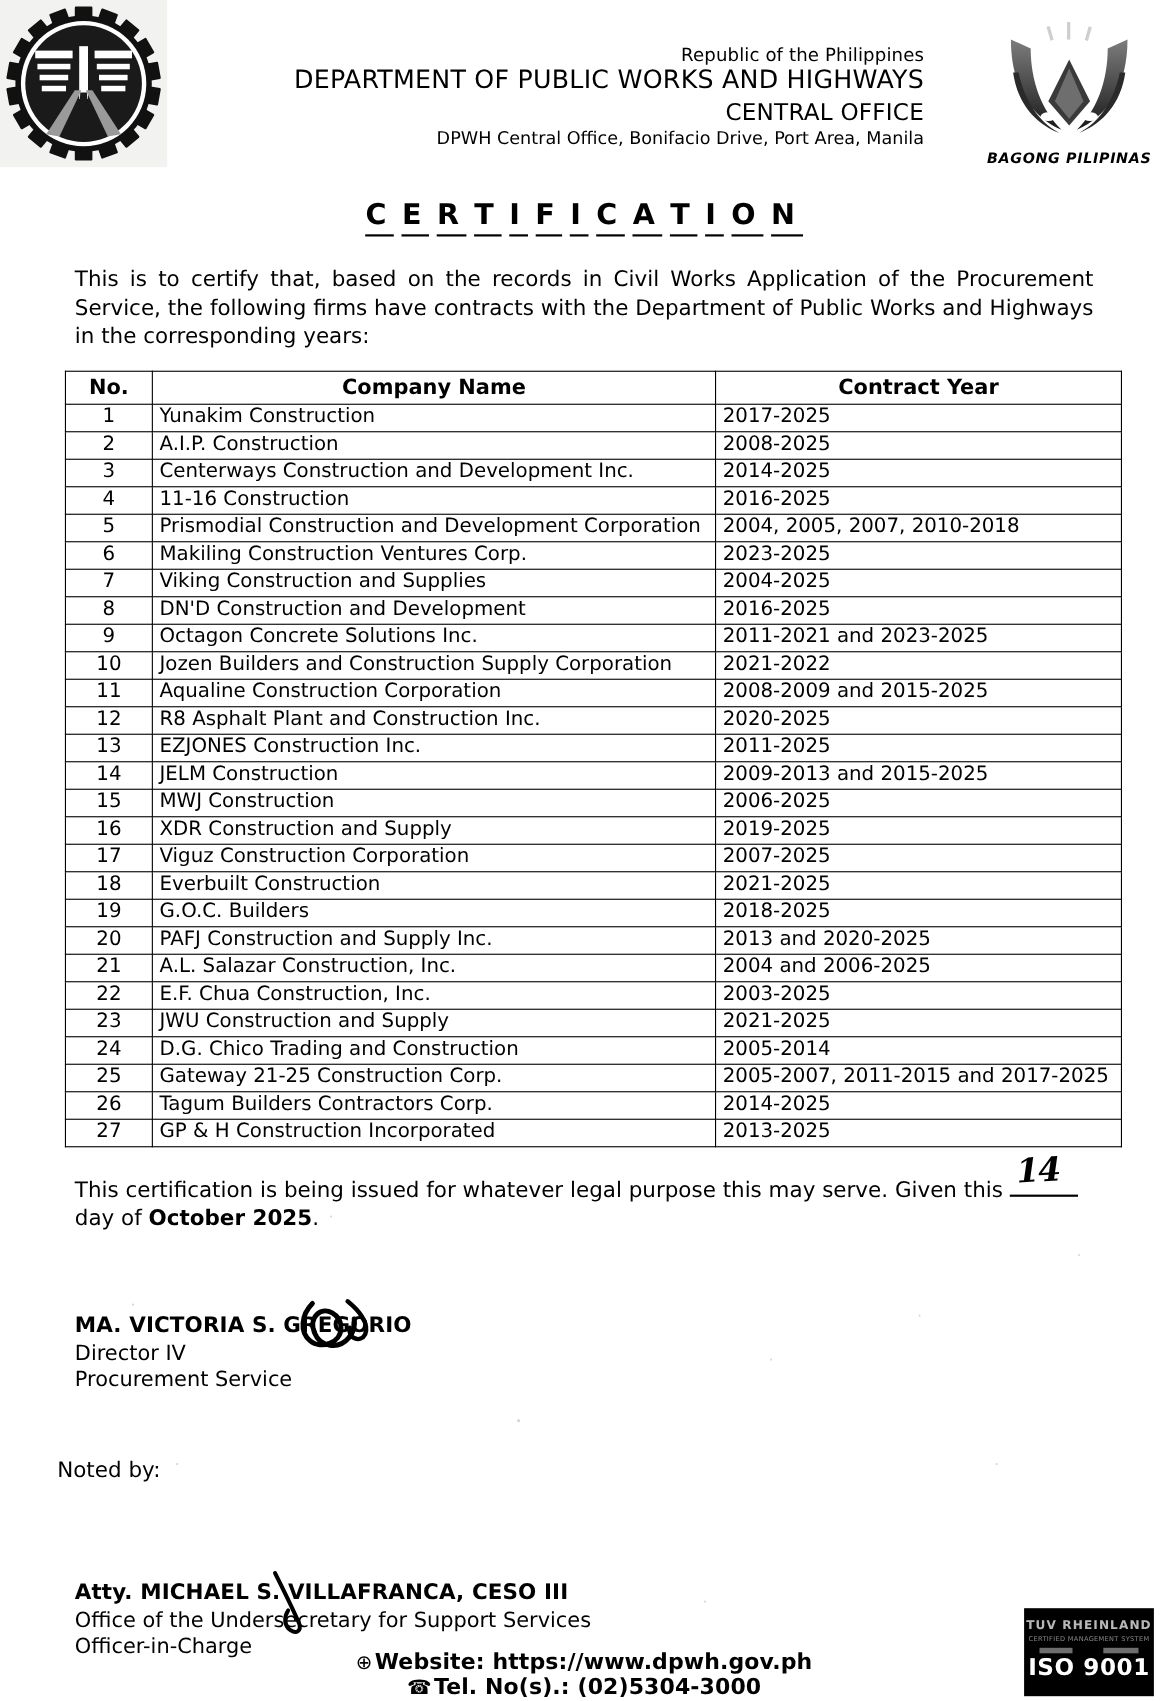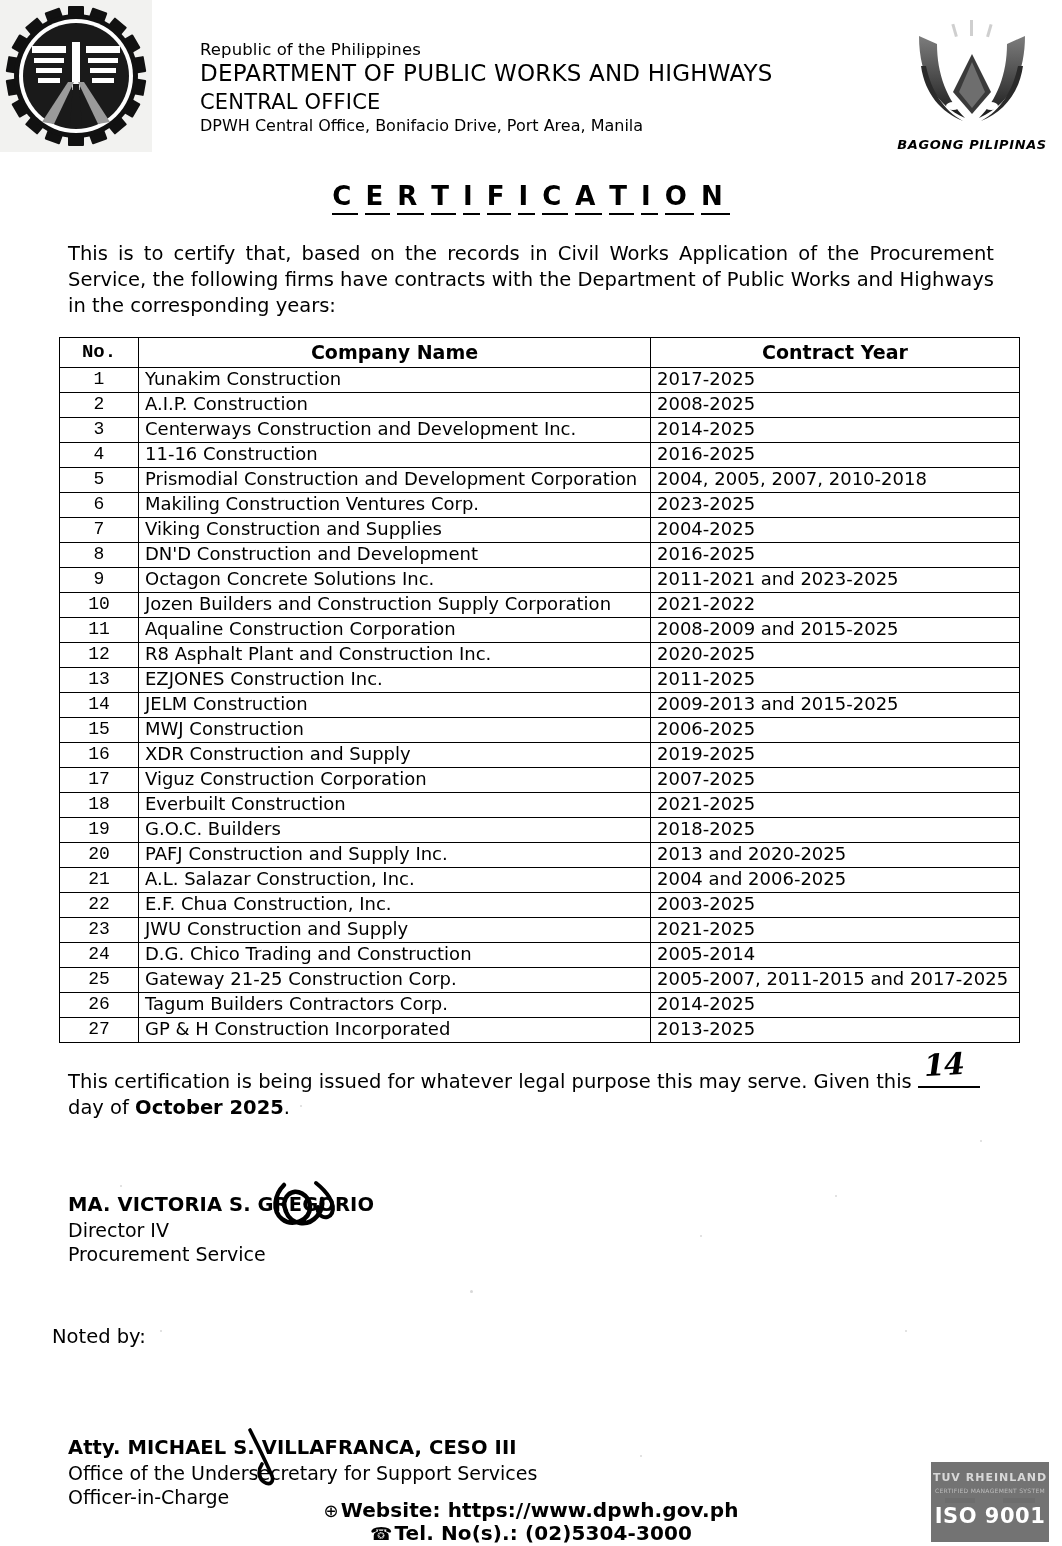--- a/index.html
+++ b/index.html
@@ -30,21 +30,21 @@
     height: 152px;
     background: #f2f2f0;
   }
   .dpwh-logo-box svg { display: block; }
 
   .header-text {
     position: absolute;
     left: 200px;
     top: 40px;
     width: 640px;
-    text-align: left;
+    text-align: right;
     line-height: 1.18;
   }
   .hdr-line1 {
     font-size: 16.5px;
     letter-spacing: 0.1px;
   }
   .hdr-line2 {
     font-size: 23px;
     letter-spacing: 0.2px;
     margin-top: 1px;
@@ -116,21 +116,21 @@
     font-size: 19px;
     text-align: center;
     padding: 3px 4px 4px 4px;
   }
   table.cert-table td {
     padding: 1px 6px 2px 6px;
     line-height: 1.16;
     vertical-align: top;
     height: 21px;
   }
-  .col-no    { width: 70px;  text-align: center; font-family: Liberation Mono, monospace; }
+  .col-no    { width: 70px;  text-align: center; }
   .col-name  { width: 503px; text-align: left; }
   .col-year  { width: 360px; text-align: left; }
 
   
   .closing {
     margin: 22px 68px 0 68px;
     font-size: 19.5px;
     line-height: 1.33;
     position: relative;
   }
@@ -204,21 +204,21 @@
     font-weight: normal;
     font-size: 18px;
     margin-right: 2px;
   }
   .iso-badge {
     position: absolute;
     right: 13px;
     bottom: 4px;
     width: 118px;
     height: 80px;
-    background: #737373;
+    background: #000000;
     color: #ffffff;
     text-align: center;
     overflow: hidden;
   }
   .iso-top {
     font-size: 11px;
     font-weight: bold;
     letter-spacing: 1px;
     margin-top: 9px;
     opacity: 0.72;

